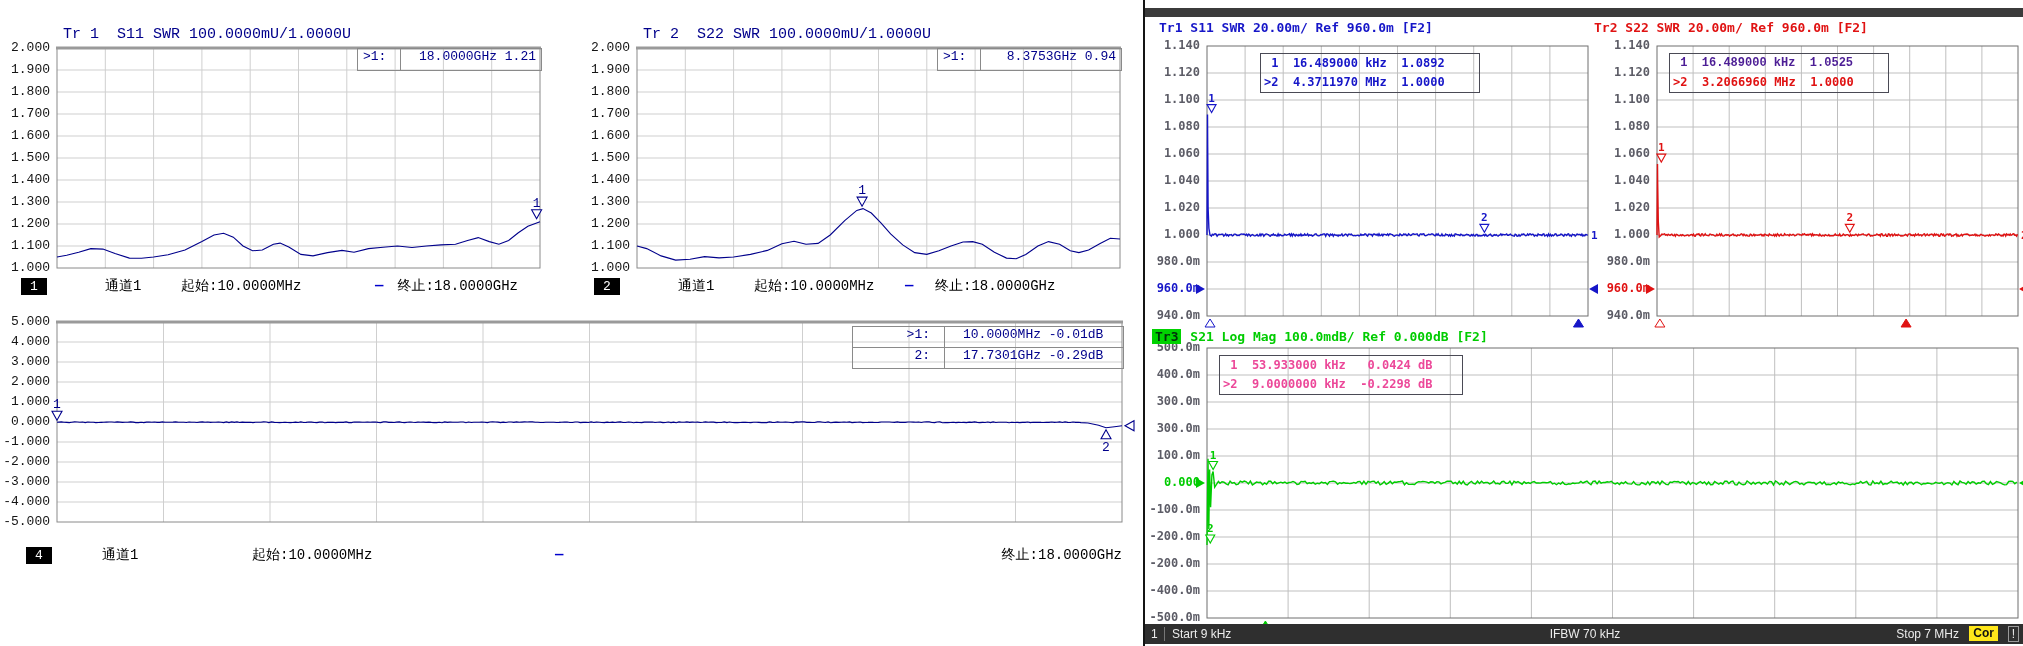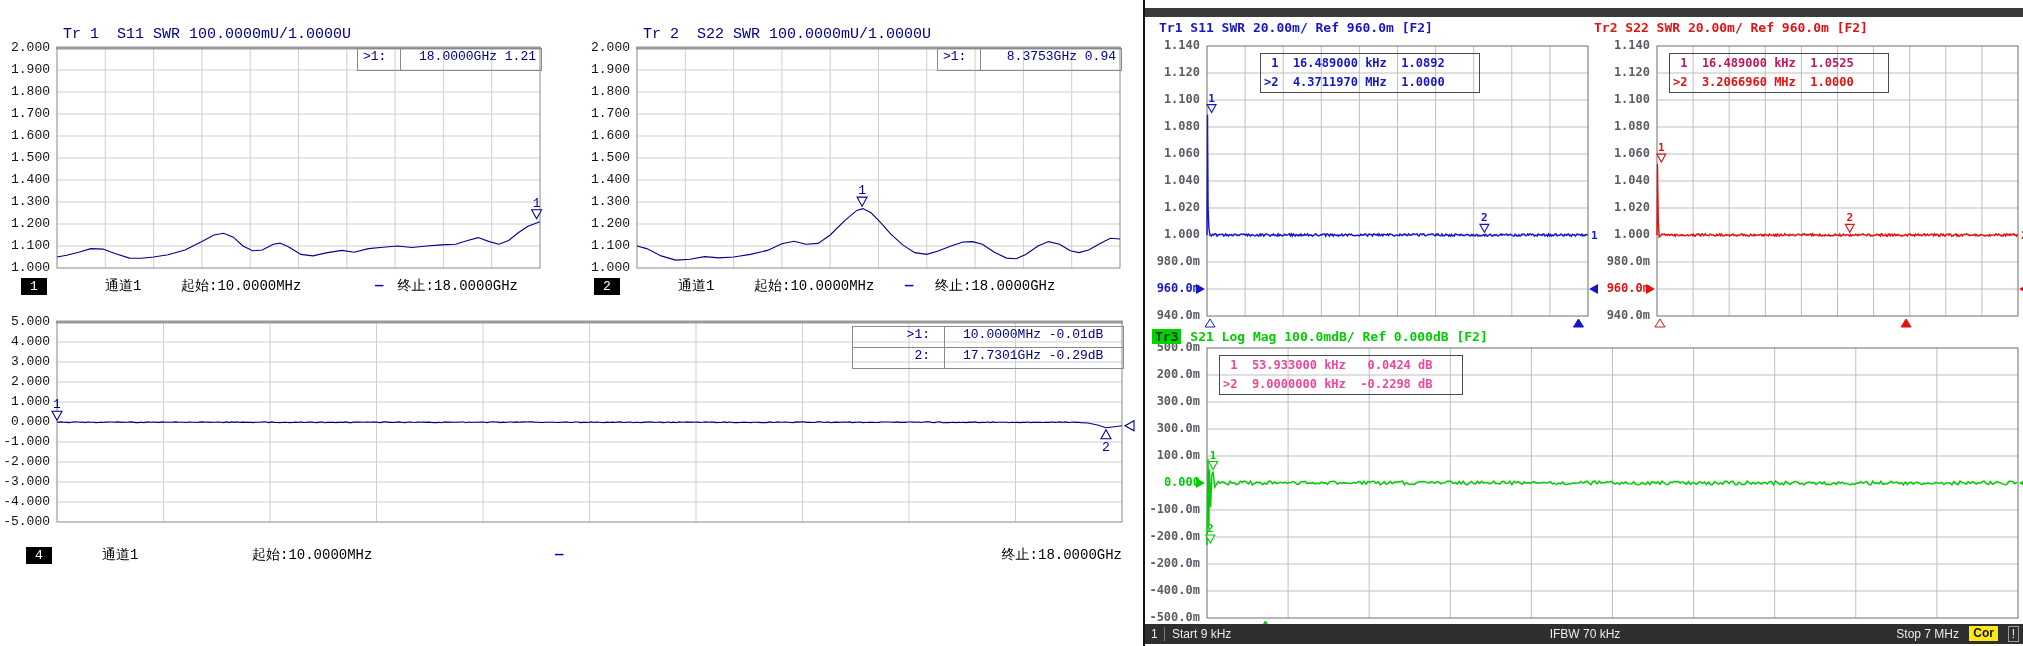--- a/index.html
+++ b/index.html
@@ -342,25 +342,25 @@
       <div class="rtick" style="left: 453px; top: 119px; position: absolute;">1.080</div>
       <div class="rtick" style="left: 453px; top: 146px; position: absolute;">1.060</div>
       <div class="rtick" style="left: 453px; top: 173px; position: absolute;">1.040</div>
       <div class="rtick" style="left: 453px; top: 200px; position: absolute;">1.020</div>
       <div class="rtick" style="left: 453px; top: 227px; position: absolute;">1.000</div>
       <div class="rtick" style="left: 453px; top: 254px; position: absolute;">980.0m</div>
       <div class="rtick" style="left: 453px; top: 281px; position: absolute; color: rgb(224, 18, 18);">960.0m</div>
       <div class="rtick" style="left: 453px; top: 308px; position: absolute;">940.0m</div>
       <div class="rt" style="left: 449px; top: 20px; position: absolute; color: rgb(224, 18, 18);">Tr2 S22 SWR 20.00m/ Ref 960.0m [F2]</div>
       <div class="rread" style="left: 524px; top: 53px; width: 218px; position: absolute;">
-        <div class="rrow" style="color: #be185d;"> 1  16.489000 kHz  1.0525</div>
+        <div class="rrow" style="color: #4c1d95; font-family: Liberation Mono, monospace;"> 1  16.489000 kHz  1.0525</div>
         <div class="rrow" style="color: rgb(224, 18, 18);">&gt;2  3.2066960 MHz  1.0000</div>
       </div>
       <div class="rtick" style="left: 3px; top: 340px; position: absolute;">500.0m</div>
-      <div class="rtick" style="left: 3px; top: 367px; position: absolute;">200.0m</div>
+      <div class="rtick" style="left: 3px; top: 367px; position: absolute;">400.0m</div>
       <div class="rtick" style="left: 3px; top: 394px; position: absolute;">300.0m</div>
       <div class="rtick" style="left: 3px; top: 421px; position: absolute;">300.0m</div>
       <div class="rtick" style="left: 3px; top: 448px; position: absolute;">100.0m</div>
       <div class="rtick" style="left: 3px; top: 475px; position: absolute; color: rgb(0, 204, 0);">0.000</div>
       <div class="rtick" style="left: 3px; top: 502px; position: absolute;">-100.0m</div>
       <div class="rtick" style="left: 3px; top: 529px; position: absolute;">-200.0m</div>
       <div class="rtick" style="left: 3px; top: 556px; position: absolute;">-200.0m</div>
       <div class="rtick" style="left: 3px; top: 583px; position: absolute;">-400.0m</div>
       <div class="rtick" style="left: 3px; top: 610px; position: absolute;">-500.0m</div>
       <div class="rt" style="left: 7px; top: 329px; color: rgb(0, 204, 0); position: absolute;"><span class="chip">Tr3</span><span> S21 Log Mag 100.0mdB/ Ref 0.000dB [F2]</span></div>

